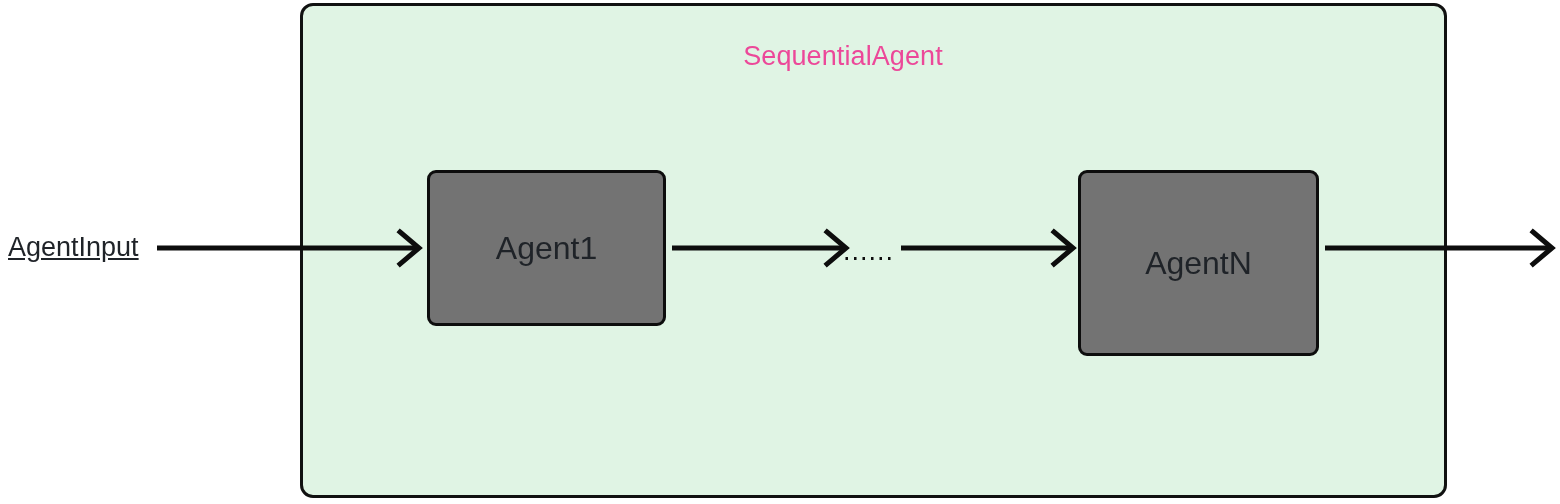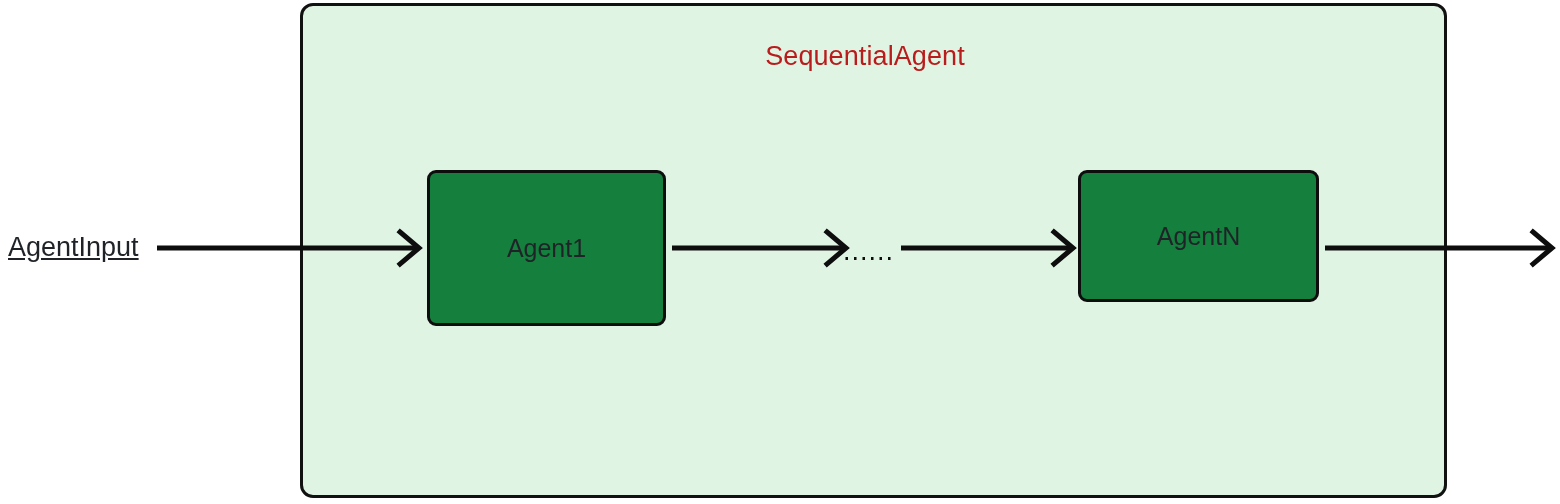--- a/index.html
+++ b/index.html
@@ -24,54 +24,54 @@
     top: 3px;
     width: 1147px;
     height: 495px;
     box-sizing: border-box;
     background: #e0f4e4;
     border: 3px solid #111111;
     border-radius: 13px;
   }
   .group-title {
     position: absolute;
-    left: 308px;
+    left: 286px;
     top: 41px;
     width: 1114px;
     text-align: center;
     font-size: 27px;
-    color: #b91c1c;
+    color: #ec4899;
     letter-spacing: 0.1px;
     white-space: nowrap;
   }
   
   .agent-node {
     position: absolute;
     box-sizing: border-box;
-    background: #15803d;
+    background: #737373;
     border: 3.5px solid #0d0d0d;
     border-radius: 9px;
     display: flex;
     align-items: center;
     justify-content: center;
-    font-size: 25px;
+    font-size: 32px;
     color: #1f2328;
     white-space: nowrap;
   }
   #agent1-node {
     left: 427px;
     top: 170px;
     width: 239px;
     height: 156px;
   }
   #agentn-node {
     left: 1078px;
     top: 170px;
     width: 241px;
-    height: 132px;
+    height: 186px;
   }
   
   .input-label {
     position: absolute;
     left: 8px;
     top: 232px;
     font-size: 27px;
     color: #1f2328;
     white-space: nowrap;
     text-decoration: underline;

